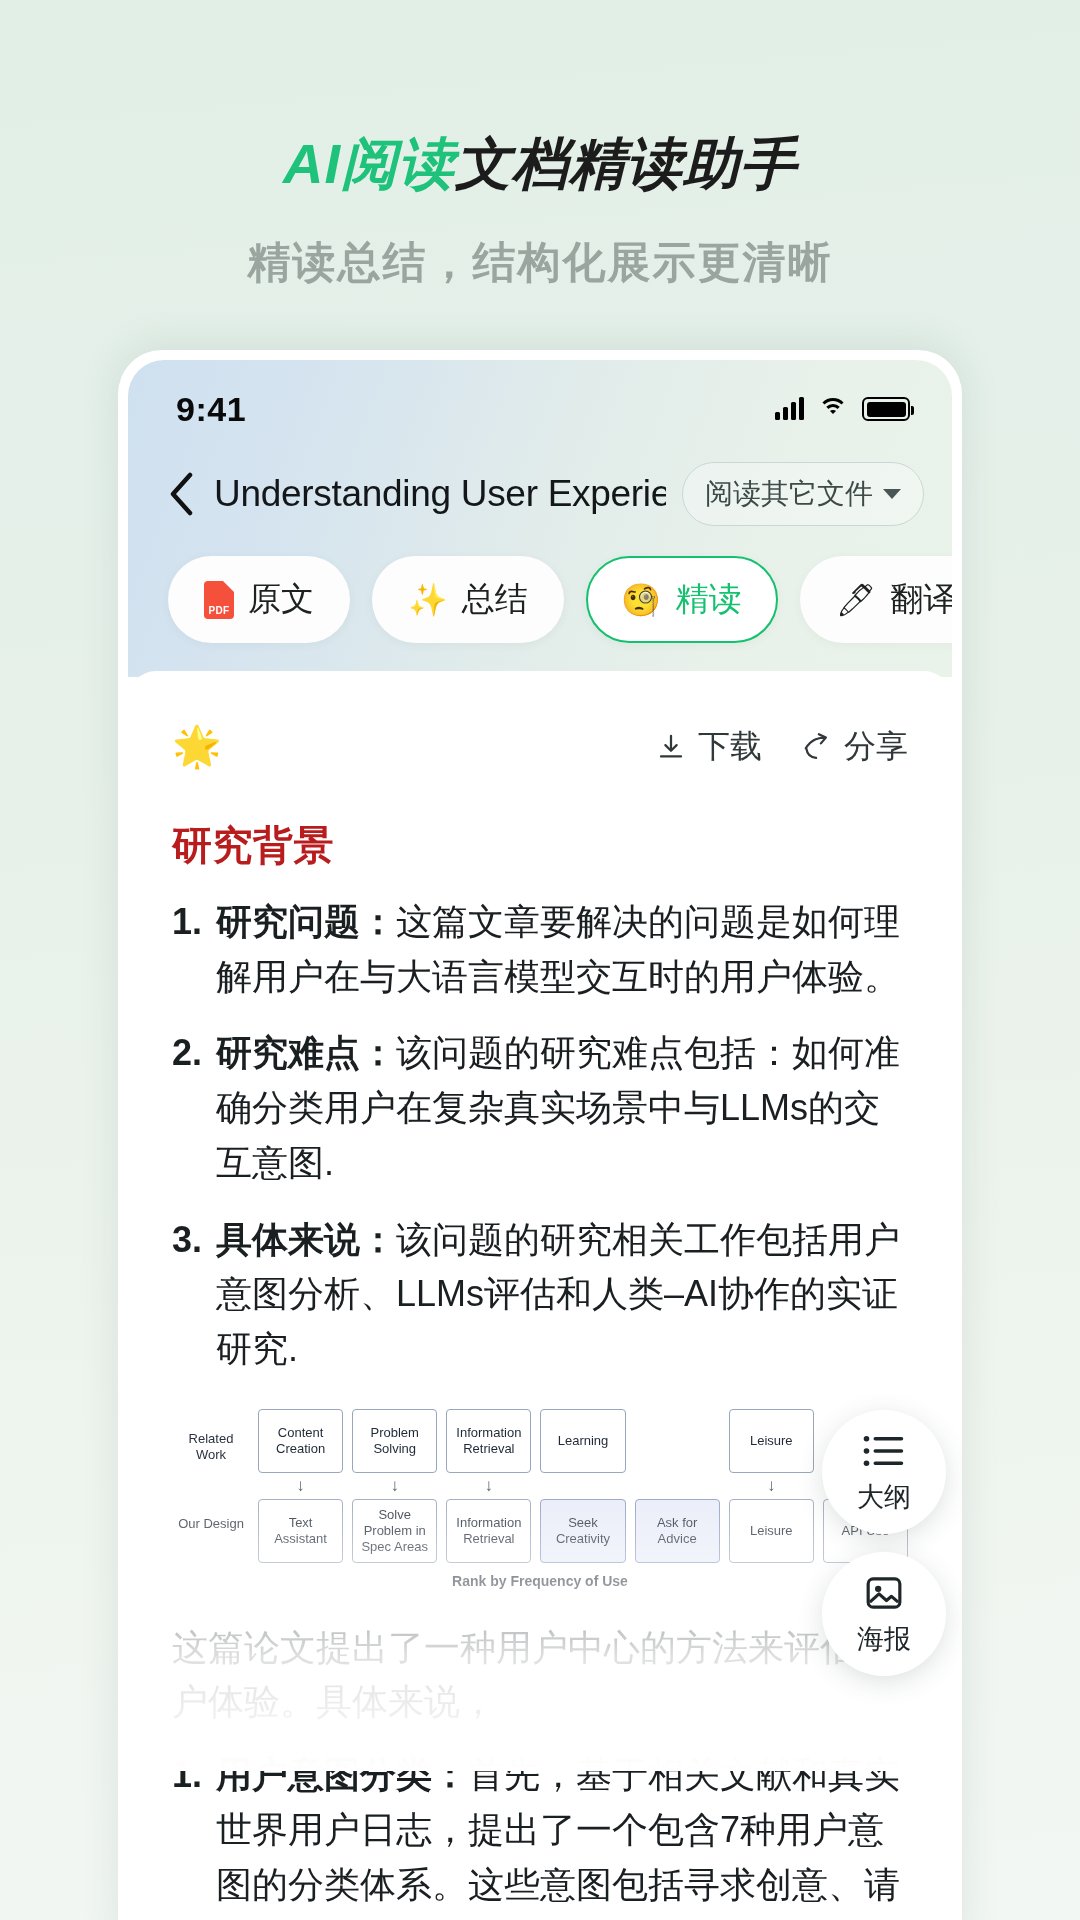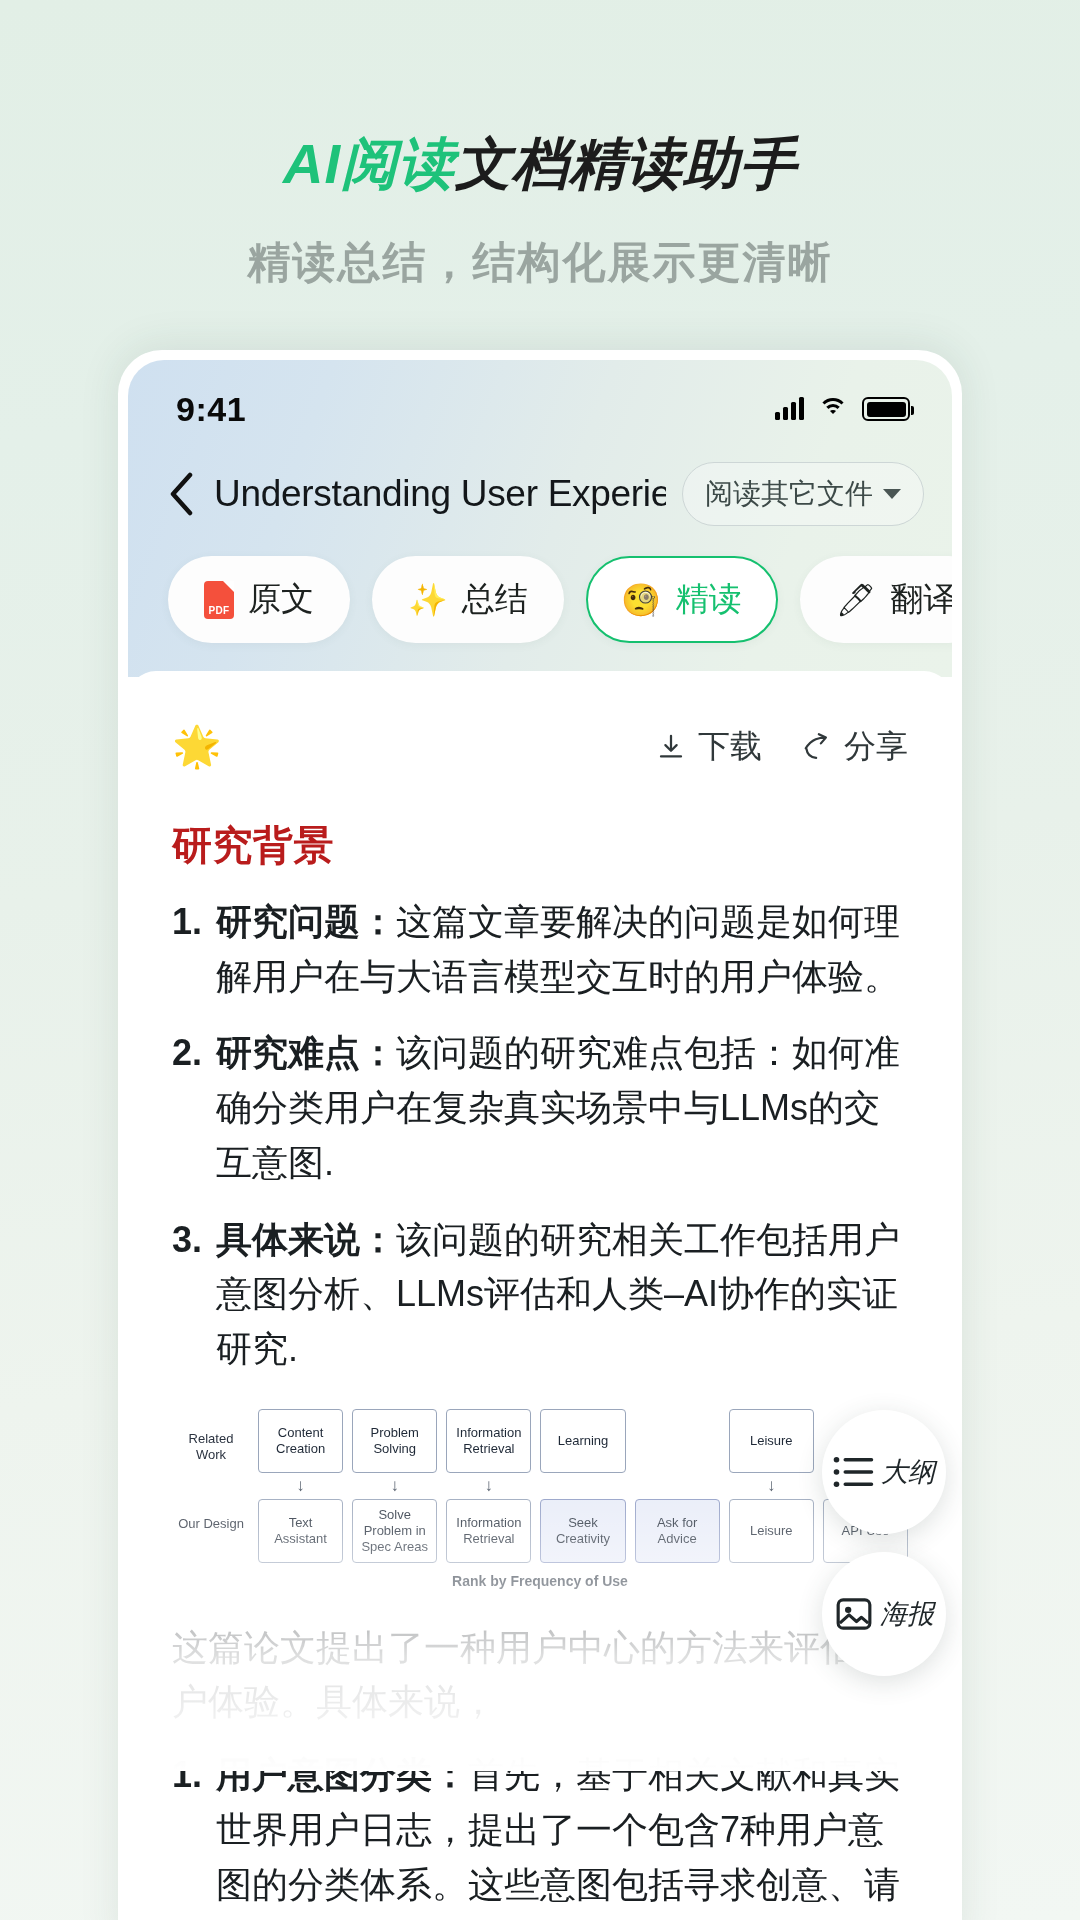--- a/index.html
+++ b/index.html
@@ -193,24 +193,23 @@
   
   .dock {
     position: absolute; right: -6px; top: 1060px;
     display: flex; flex-direction: column; gap: 18px; align-items: flex-end;
     z-index: 30;
   }
   .dock-btn {
     width: 124px; height: 124px; border-radius: 50%;
     background: #fff;
     box-shadow: 0 6px 26px rgba(50,70,65,.16);
-    display: flex; align-items: center; justify-content: center;
+    display: flex; flex-direction: column; align-items: center; justify-content: center;
     gap: 6px;
     margin-right: 22px;
-    font-style: italic;
   }
   .dock-btn .dic { height: 44px; display:flex; align-items:center; justify-content:center; }
   .dock-btn .dlabel { font-size: 27px; color: #1f2629; font-weight: 500; }
 </style>
 </head>
 <body>
 
 <div class="promo">
   <div class="promo-title">
     <span class="hl">AI阅读</span><span>文档精读助手</span>

